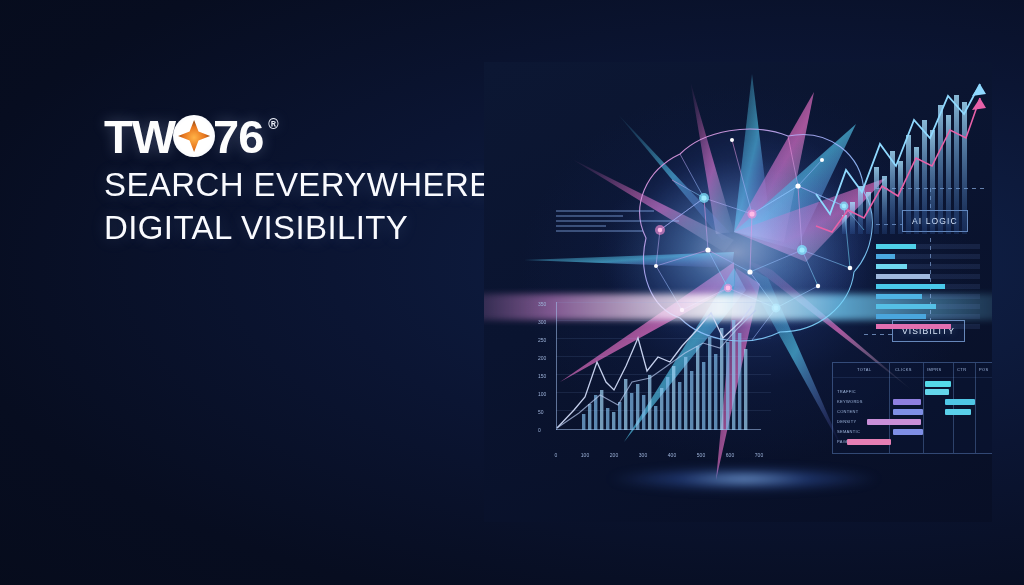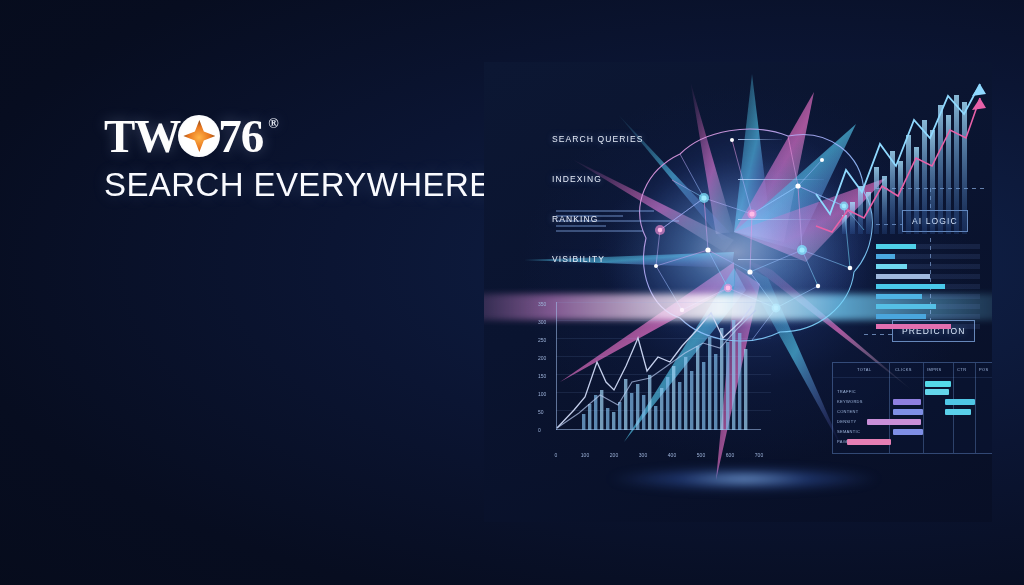--- a/index.html
+++ b/index.html
@@ -19,21 +19,20 @@
   }
 
   
   .left-col { position:absolute; left:104px; top:108px; width:420px; }
 
   .logo { display:flex; align-items:center; height:56px; }
   .logo-text {
     font-size:47px; font-weight:700; letter-spacing:-1px;
     color:#fdfdfd; line-height:1; display:flex; align-items:center;
     text-shadow:0 0 14px rgba(190,210,255,.28);
-    font-family:Liberation Serif, serif;
   }
   .logo-mark {
     width:42px; height:42px; margin:0 -2px; position:relative; display:inline-block;
     border-radius:50%;
     background:radial-gradient(circle at 50% 50%,#ffffff 58%,#eef2fb 100%);
     flex:none;
   }
   .logo-mark::before{
     content:""; position:absolute; inset:5px;
     background:radial-gradient(circle at 50% 55%, #ffb347 0%, #e8761f 45%, #2a1406 100%);
@@ -150,20 +149,21 @@
       <span class="logo-text">
         <span>TW</span>
         <span class="logo-mark"></span>
         <span>76</span>
         <span class="logo-reg">®</span>
       </span>
     </div>
 
     <h1 class="headline">
       <div class="line">SEARCH EVERYWHERE</div>
+      <div class="line">DIGITAL VISIBILITY</div>
     </h1>
 
   </div>
 
   <div class="art">
 
     <svg class="rays" viewBox="0 0 508 460">
       <defs>
         <linearGradient id="rayP" x1="0" y1="0" x2="1" y2="1">
           <stop offset="0%" stop-color="#ff7ad6" stop-opacity=".0"></stop>
@@ -264,50 +264,32 @@
     <div class="floor-glow"></div>
 
     <div class="micro-code">
       <span style="width:70%"></span>
         <span style="width:48%"></span>
       <span style="width:88%"></span>
         <span style="width:36%"></span>
       <span style="width:62%"></span>
     </div>
 
-    <div class="labels">
-      <div class="lbl">
-        <span>SEARCH QUERIES</span>
-        <i class="lead" style="width:44px"></i>
-      </div>
-      <div class="lbl">
-        <span>INDEXING</span>
-        <i class="lead" style="width:86px"></i>
-      </div>
-      <div class="lbl">
-        <span>RANKING</span>
-        <i class="lead" style="width:78px"></i>
-      </div>
-      <div class="lbl">
-        <span>VISIBILITY</span>
-        <i class="lead" style="width:66px"></i>
-      </div>
-    </div>
 
     <div class="dash-line" style="left:392px;top:126px;width:112px"></div>
     <div class="dash-v" style="left:446px;top:126px;height:22px"></div>
     <div class="dash-line" style="left:392px;top:162px;width:26px"></div>
     <div class="dash-v" style="left:446px;top:176px;height:82px"></div>
     <div class="dash-line" style="left:380px;top:272px;width:28px"></div>
 
     <div class="node-box" id="box-ai-logic">
       <span>AI LOGIC</span>
     </div>
     <div class="node-box" id="box-prediction">
-      <span>PREDICTION</span>
+      <span>VISIBILITY</span>
     </div>
 
     <div class="bars-panel">
       <div class="bar-row">
           <i style="width:38%;background:#4fd0e8"></i>
         </div>
       <div class="bar-row">
           <i style="width:18%;background:#4aa8e0"></i>
         </div>
       <div class="bar-row">

